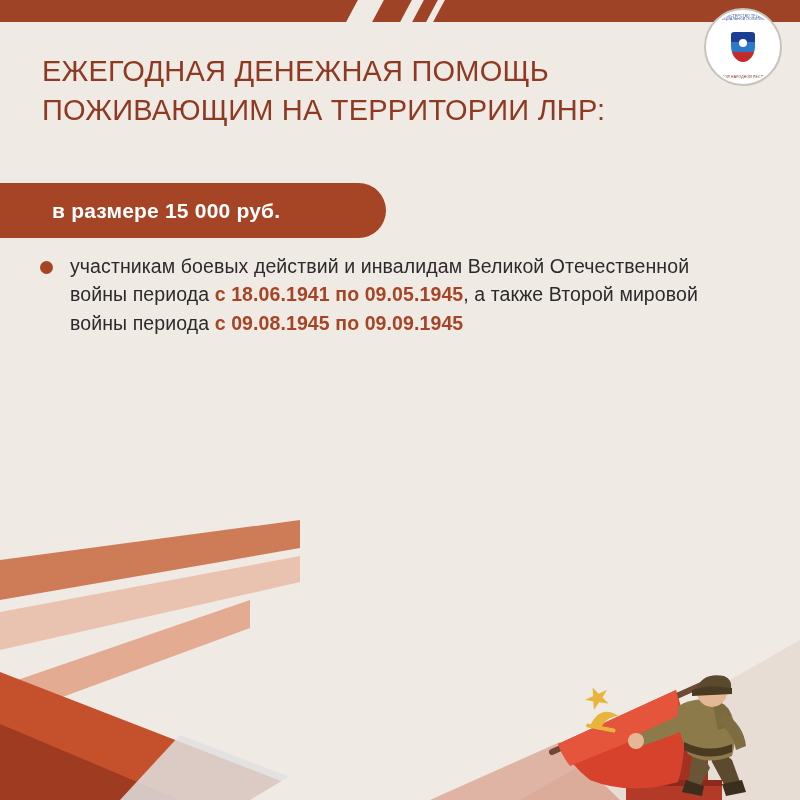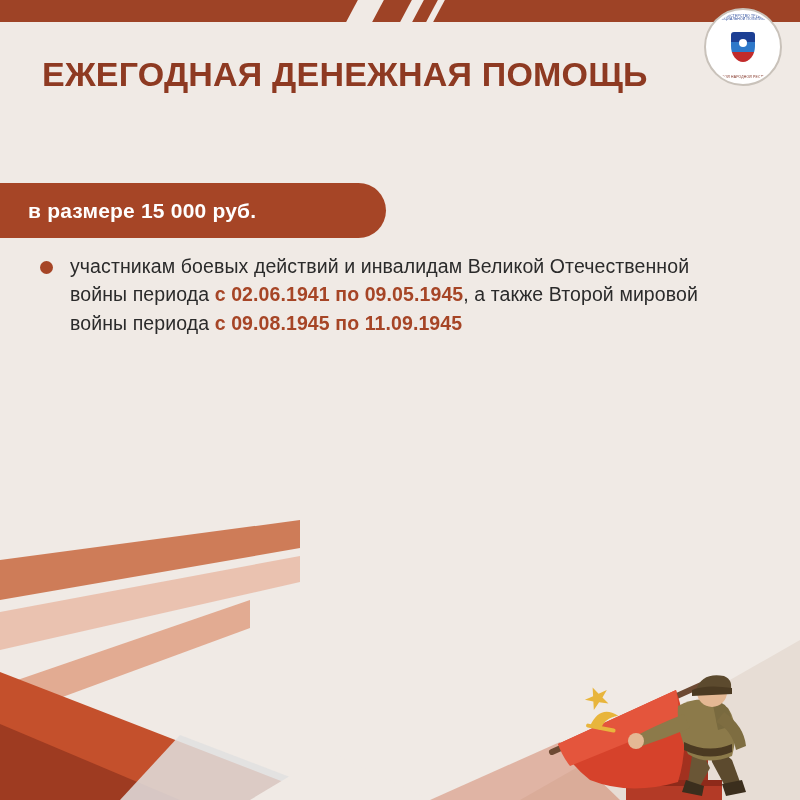--- a/index.html
+++ b/index.html
@@ -89,22 +89,22 @@
     margin-left: -4px;
     border-radius: 50%;
     background: #ffffff;
   }
 
   
   .headline {
     position: absolute;
     left: 42px; top: 52px;
     width: 730px;
-    font-size: 34px;
-    font-weight: bold;
+    font-size: 29px;
+    font-weight: normal;
     line-height: 1.33;
     letter-spacing: .2px;
     color: #8e3a22;
     text-transform: uppercase;
   }
   .headline div { white-space: nowrap; }
 
   
   .amount-bar {
     position: absolute;
@@ -112,21 +112,21 @@
     width: 386px; height: 55px;
     background: #a64526;
     border-radius: 0 28px 28px 0;
     display: flex;
     align-items: center;
   }
   .amount-text {
     color: #ffffff;
     font-size: 21px;
     font-weight: bold;
-    padding-left: 28px;
+    padding-left: 52px;
     letter-spacing: .2px;
   }
 
   
   .bullets {
     position: absolute;
     left: 40px; top: 252px;
     width: 710px;
   }
   .bullet-item {
@@ -182,30 +182,31 @@
   <div class="emblem">
     <div class="emblem-inner">
       <div class="emblem-ring-text">МИНИСТЕРСТВО ТРУДА И СОЦИАЛЬНОЙ ПОЛИТИКИ</div>
       <div class="emblem-shield"></div>
       <div class="emblem-ring-text bottom">ЛУГАНСКОЙ НАРОДНОЙ РЕСПУБЛИКИ</div>
     </div>
   </div>
 
   <div class="headline">
     <div>ЕЖЕГОДНАЯ ДЕНЕЖНАЯ ПОМОЩЬ</div>
+    <div>ПОЖИВАЮЩИМ НА ТЕРРИТОРИИ ЛНР:</div>
   </div>
 
   <div class="amount-bar">
     <div class="amount-text">в размере 15 000  руб.</div>
   </div>
 
   <div class="bullets">
     <div class="bullet-item">
       <div class="bullet-dot"></div>
-      <div class="bullet-text">участникам боевых действий и инвалидам Великой Отечественной войны периода <b>с 02.06.1941 по 09.05.1945</b>, а также Второй мировой войны периода <b>с 09.08.1945 по 11.09.1945</b></div>
+      <div class="bullet-text">участникам боевых действий и инвалидам Великой Отечественной войны периода <b>с 18.06.1941 по 09.05.1945</b>, а также Второй мировой войны периода <b>с 09.08.1945 по 09.09.1945</b></div>
     </div>
   </div>
 
   <svg class="deco" viewBox="0 0 800 800">
 
     <path d="M0 560 L300 520 L300 548 L0 600 Z" fill="#c8693f" opacity="0.85"></path>
     <path d="M0 612 L300 556 L300 582 L0 650 Z" fill="#e7b19a" opacity="0.7"></path>
     <path d="M0 686 L250 600 L250 628 L0 720 Z" fill="#d9805a" opacity="0.6"></path>
 
     <path d="M0 800 L0 672 L330 800 Z" fill="#c4502c"></path>

